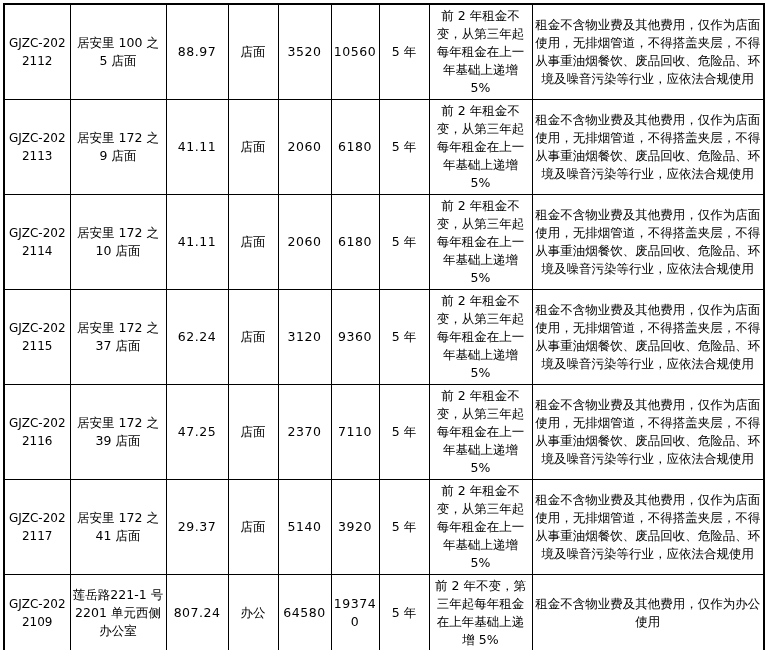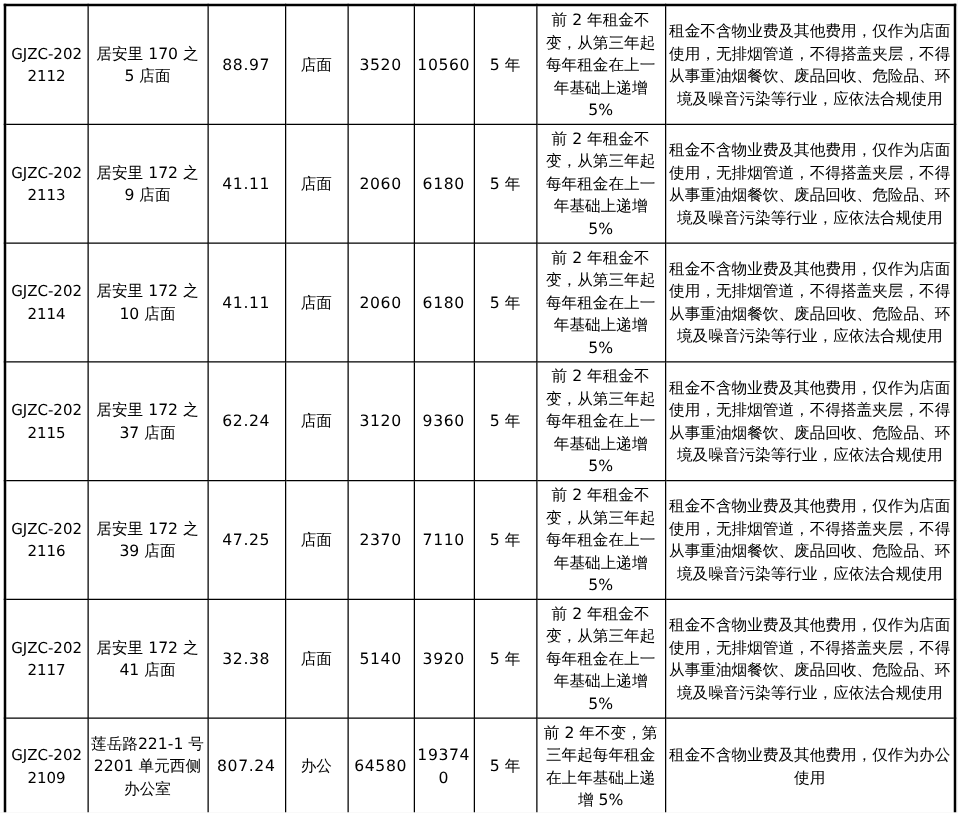--- a/index.html
+++ b/index.html
@@ -54,21 +54,21 @@
       <col style="width:50px">
         <col style="width:103px">
         <col style="width:232px">
     </colgroup>
     <tbody>
   <tr>
     <td class="c-id">
       <span class="id-line">GJZC-202</span>
       <span class="id-line">2112</span>
     </td>
-    <td>居安里 170 之 5 店面</td>
+    <td>居安里 100 之 5 店面</td>
     <td class="c-num">88.97</td>
     <td>店面</td>
     <td class="c-num">3520</td>
     <td class="c-num">10560</td>
     <td>5 年</td>
     <td>前 2 年租金不变，从第三年起每年租金在上一年基础上递增 5%</td>
     <td>租金不含物业费及其他费用，仅作为店面使用，无排烟管道，不得搭盖夹层，不得从事重油烟餐饮、废品回收、危险品、环境及噪音污染等行业，应依法合规使用</td>
   </tr>
 
   <tr>
@@ -130,21 +130,21 @@
     <td>前 2 年租金不变，从第三年起每年租金在上一年基础上递增 5%</td>
     <td>租金不含物业费及其他费用，仅作为店面使用，无排烟管道，不得搭盖夹层，不得从事重油烟餐饮、废品回收、危险品、环境及噪音污染等行业，应依法合规使用</td>
   </tr>
 
   <tr>
     <td class="c-id">
       <span class="id-line">GJZC-202</span>
       <span class="id-line">2117</span>
     </td>
     <td>居安里 172 之 41 店面</td>
-    <td class="c-num">32.38</td>
+    <td class="c-num">29.37</td>
     <td>店面</td>
     <td class="c-num">5140</td>
     <td class="c-num">3920</td>
     <td>5 年</td>
     <td>前 2 年租金不变，从第三年起每年租金在上一年基础上递增 5%</td>
     <td>租金不含物业费及其他费用，仅作为店面使用，无排烟管道，不得搭盖夹层，不得从事重油烟餐饮、废品回收、危险品、环境及噪音污染等行业，应依法合规使用</td>
   </tr>
 
   <tr>
     <td class="c-id">

